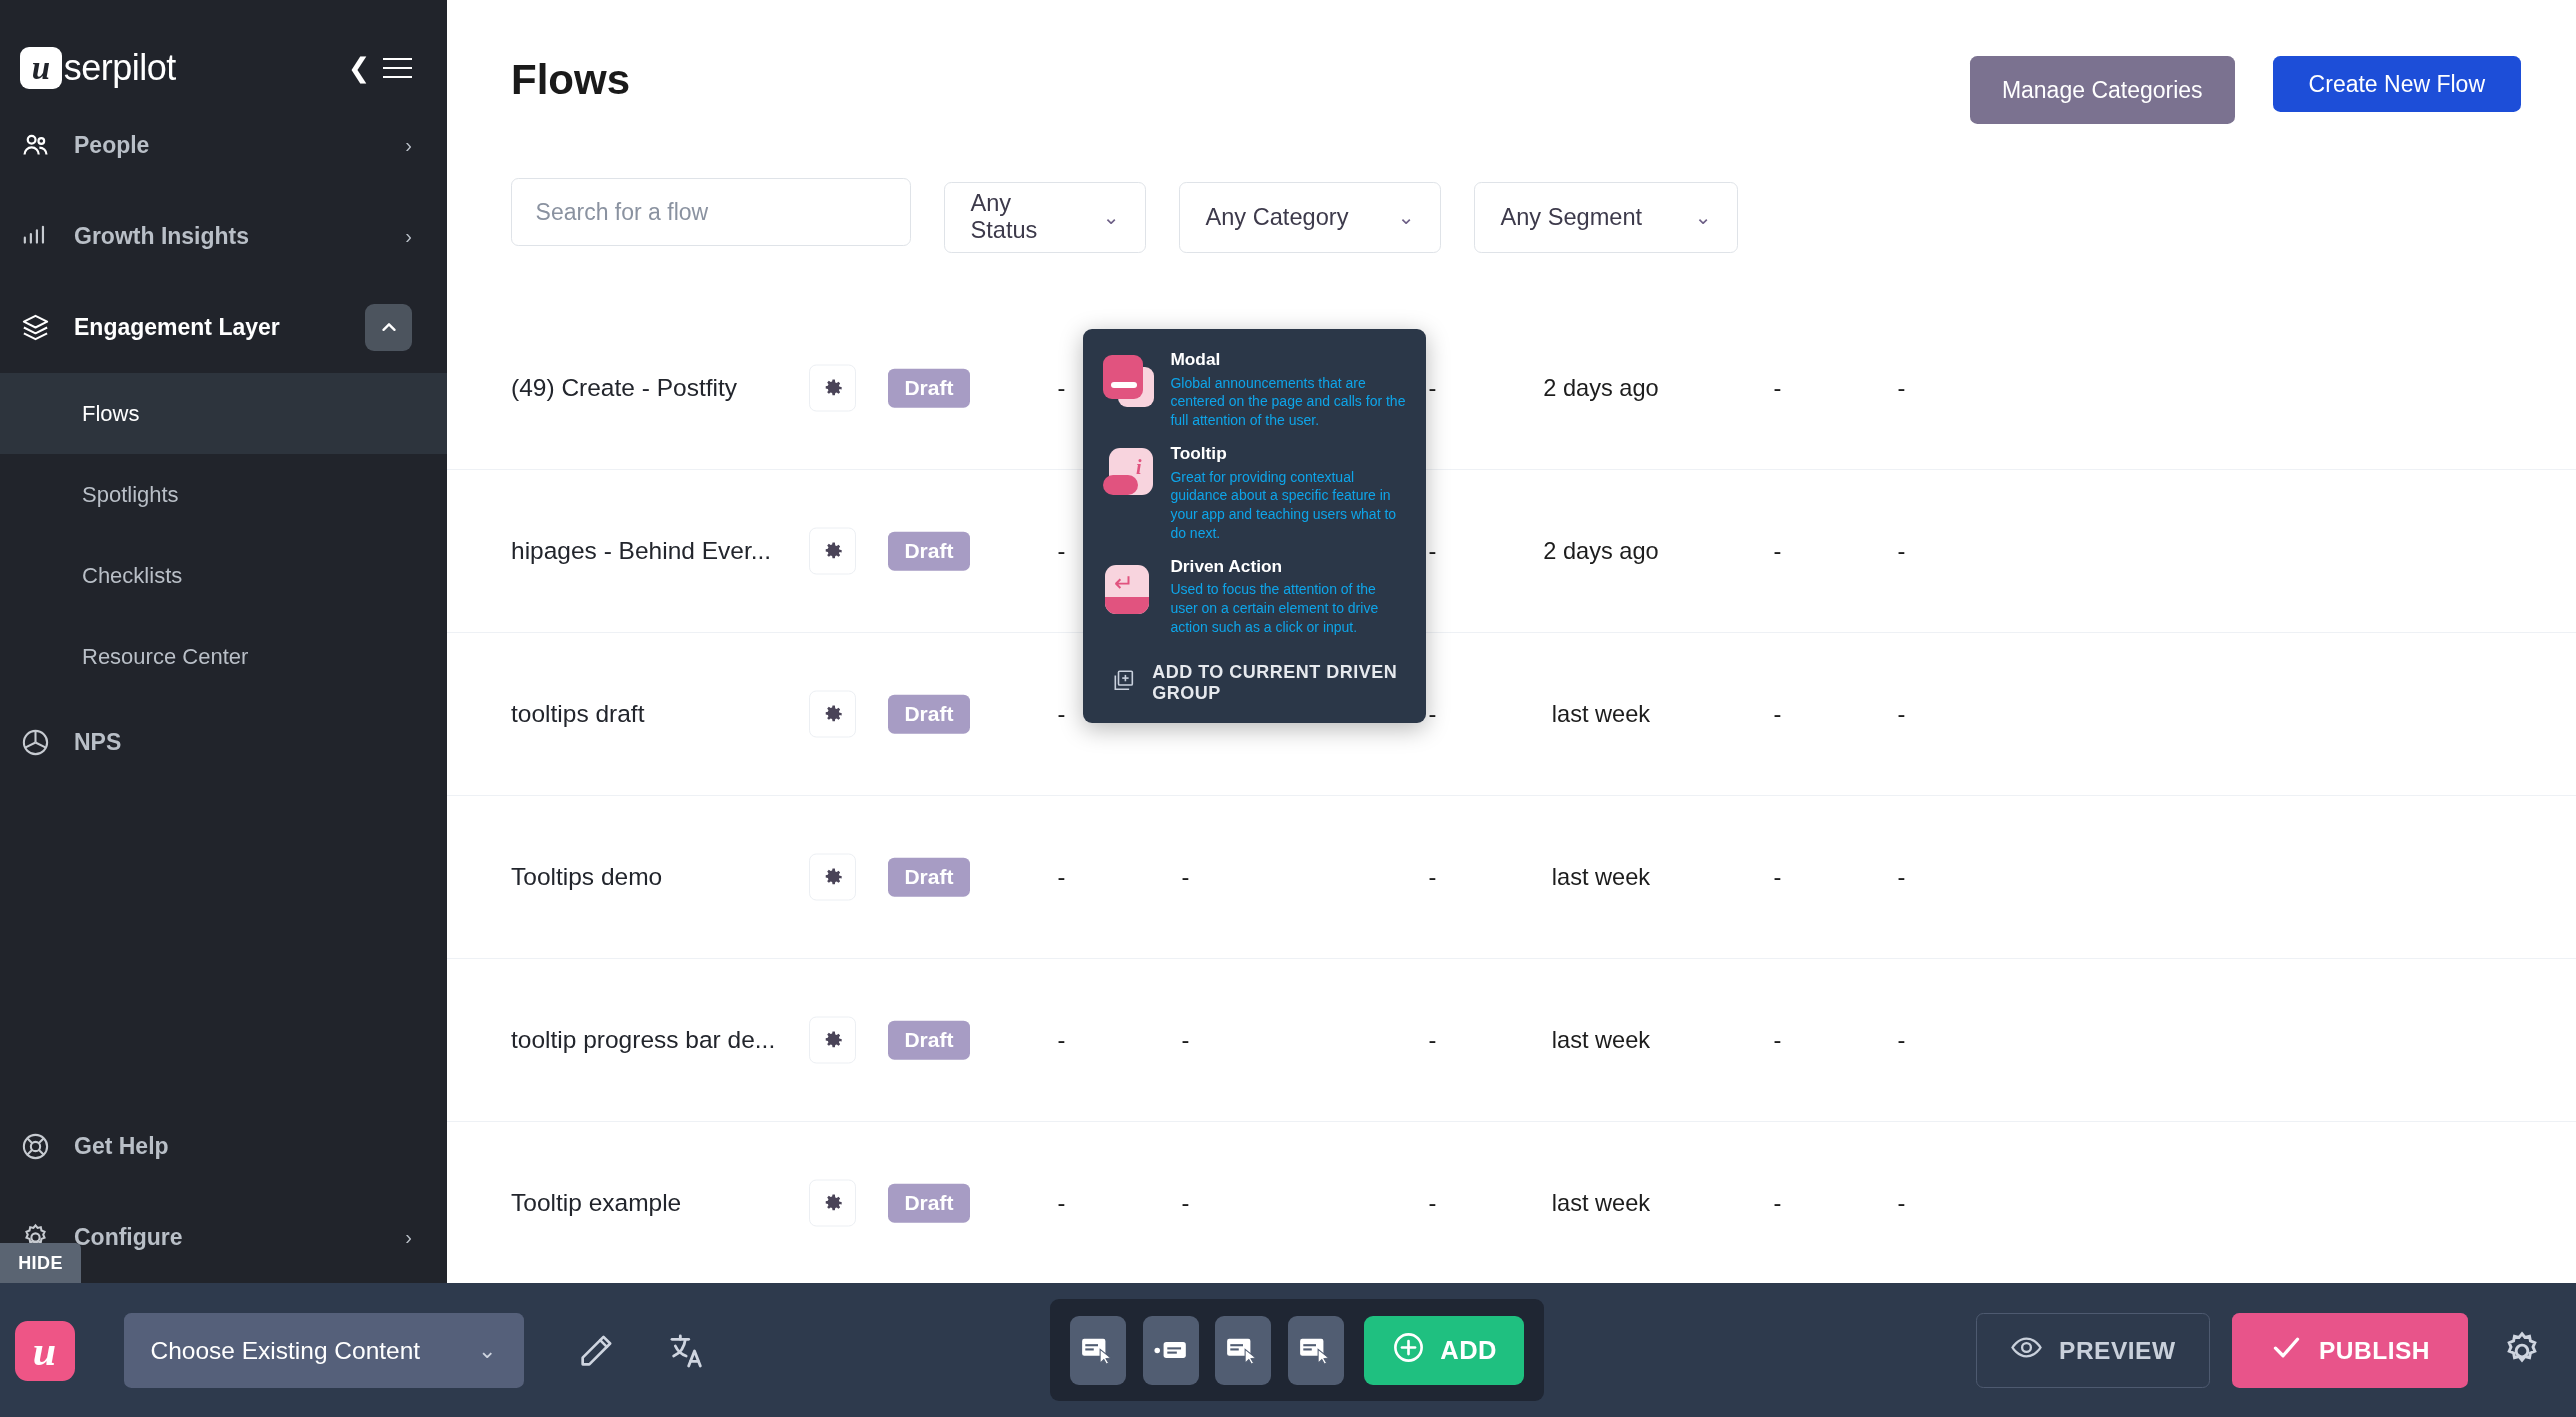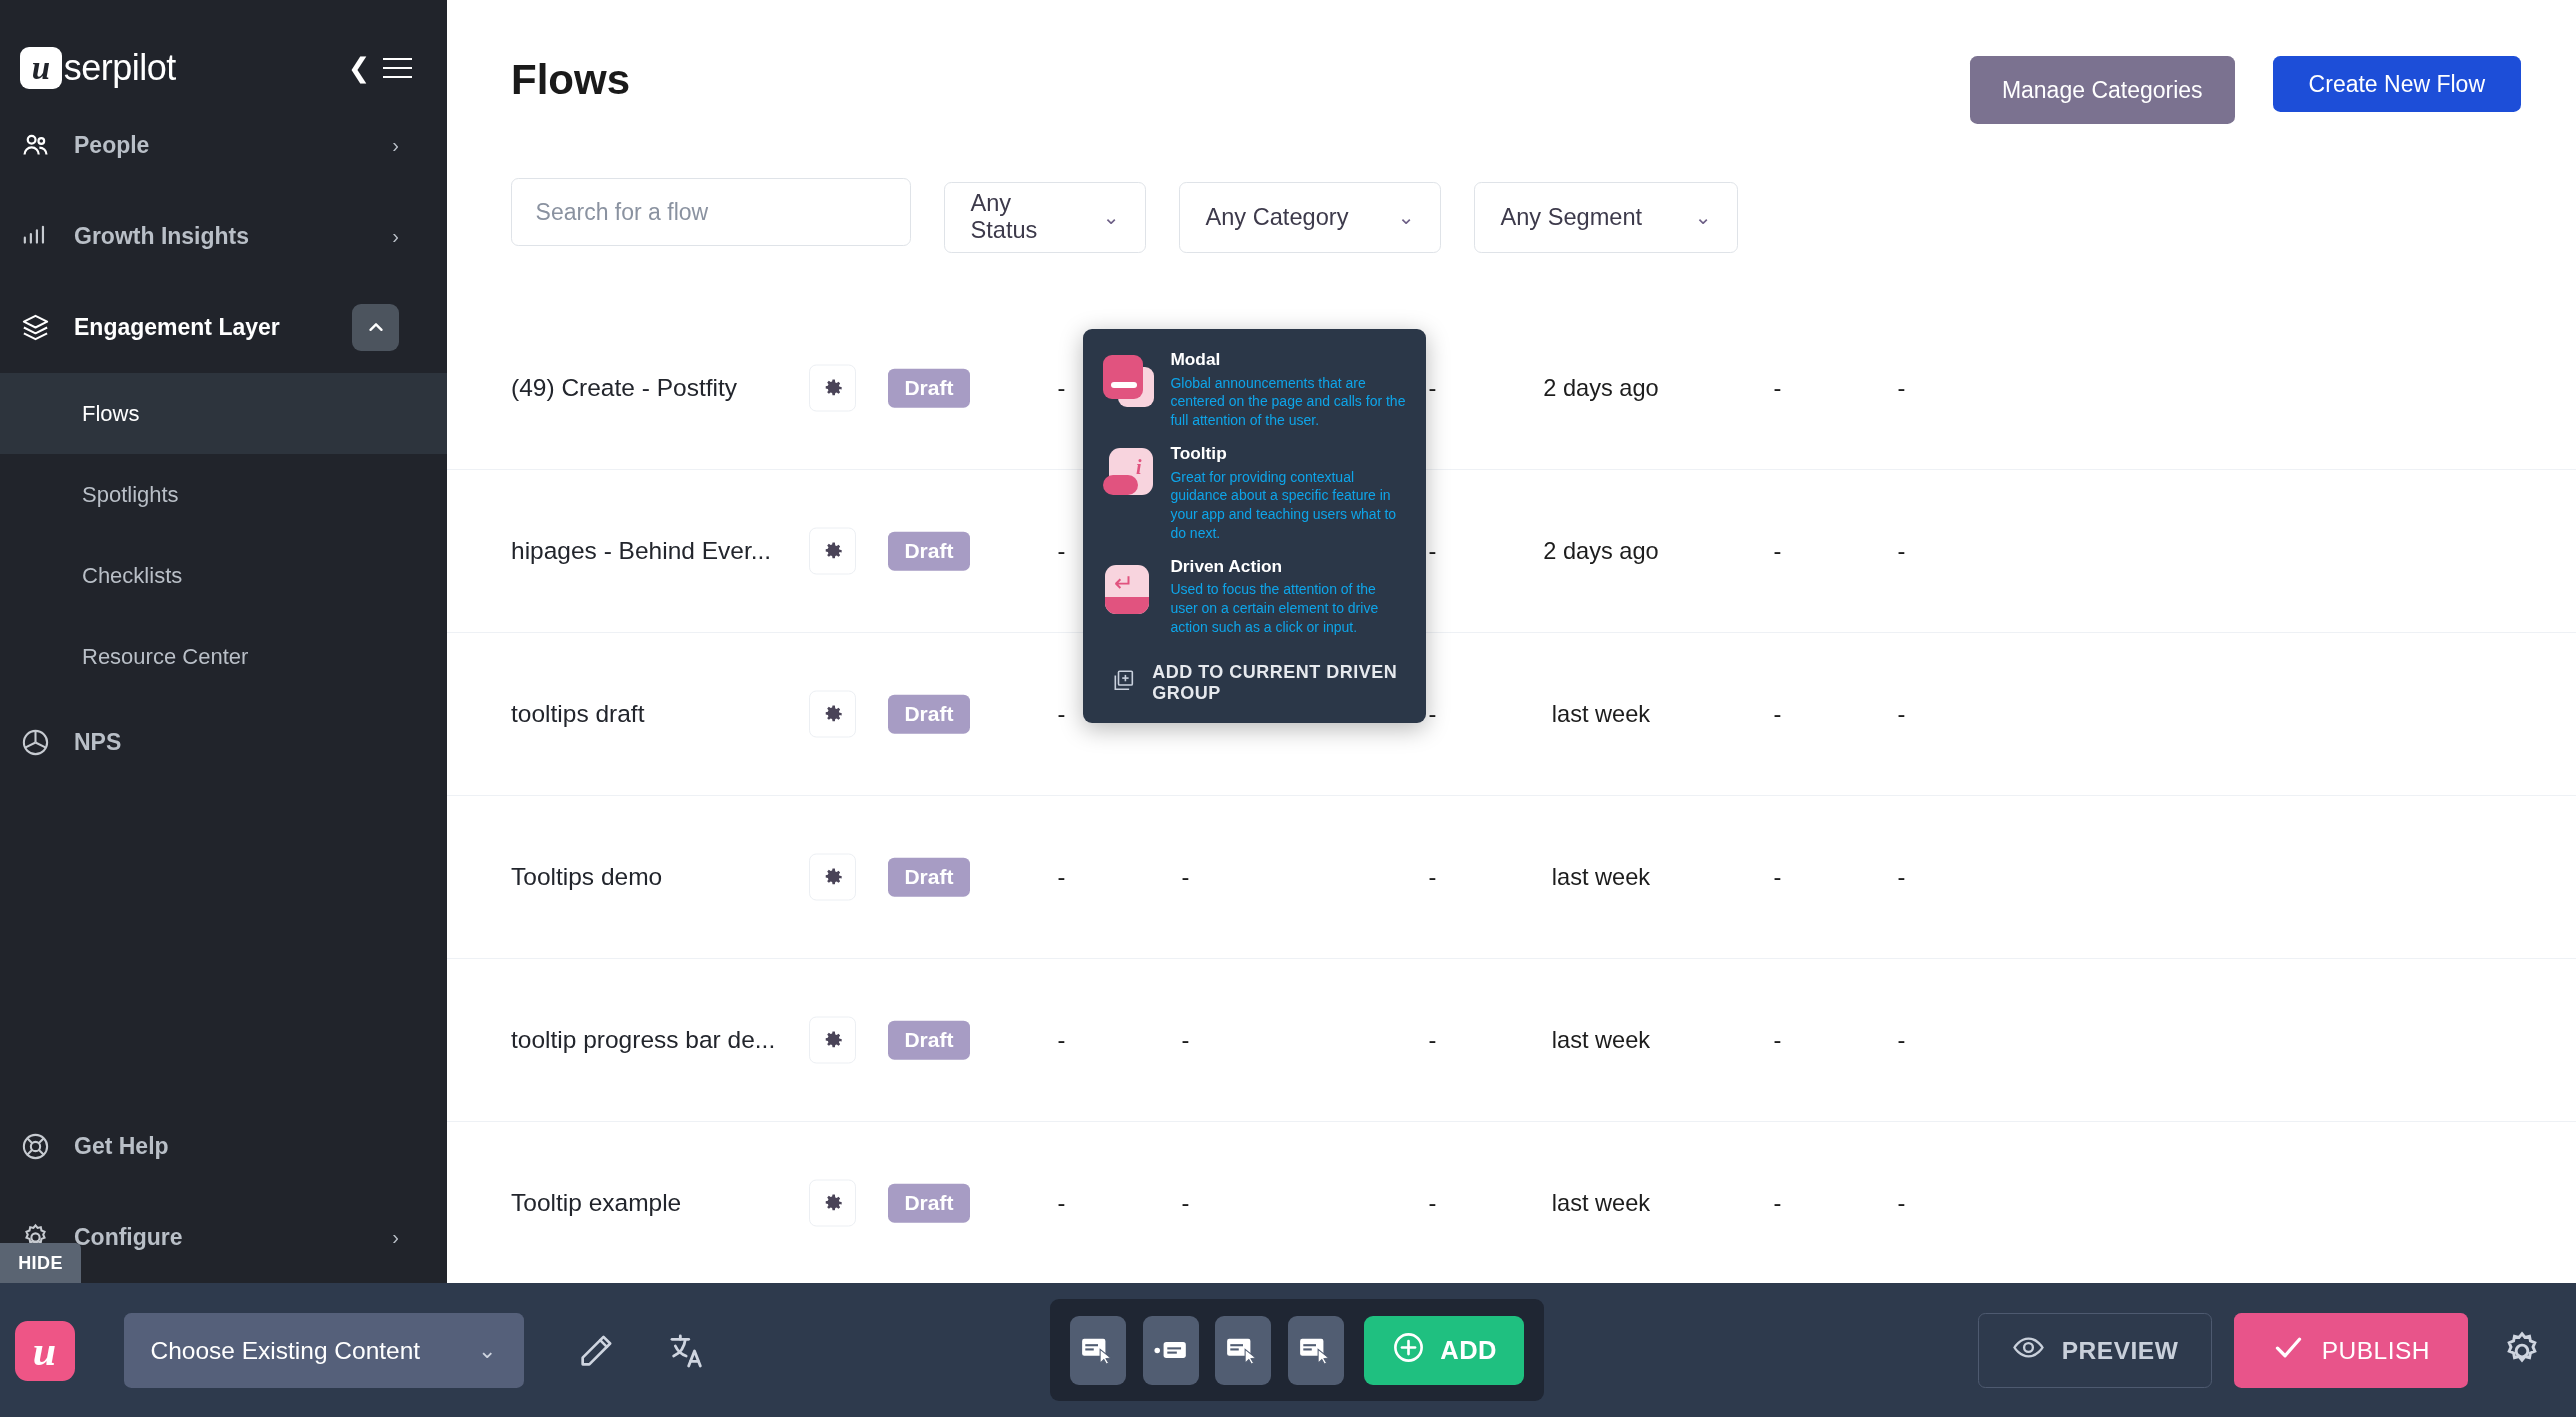--- a/index.html
+++ b/index.html
@@ -27,21 +27,21 @@
     display: flex; align-items: center; justify-content: center;
     font-family: "Liberation Serif", serif; line-height: 1;
   }
   .brand-text { font-size: 36px; color: #ffffff; letter-spacing: -0.5px; margin-left: 1.8px; font-weight: 400; }
   .brand-ctrls { display: flex; align-items: center; gap: 12.7px; }
   .chev-left { color: #ffffff; font-size: 27px; line-height: 1; font-weight: 300; }
   .burger { display: flex; flex-direction: column; gap: 6.4px; }
   .burger i { display: block; width: 29px; height: 2.7px; background: #ffffff; }
 
   .sb-item {
-    display: flex; align-items: center; height: 91px; padding: 0 48px 0 20px;
+    display: flex; align-items: center; height: 91px; padding: 0 35px 0 20px;
     position: relative; cursor: pointer;
   }
   .sb-item .ico { width: 45px; display: flex; align-items: center; justify-content: flex-start; }
   .sb-item .lbl { font-size: 23px; font-weight: 700; color: #b9bfc7; flex: 1; padding-left: 9px; }
   .sb-item.active-parent .lbl { color: #ffffff; }
   .sb-item .chev { color: #b9bfc7; font-size: 20px; font-weight: 300; }
   .sb-expand-btn {
     width: 47px; height: 47px; border-radius: 9px; background: #4c545e;
     display: flex; align-items: center; justify-content: center;
   }
@@ -184,21 +184,21 @@
   }
   .bb-right { position: absolute; right: 22px; display: flex; align-items: center; gap: 22px; }
   .btn-preview {
     height: 75px; border: 0.9px solid #4e5a70; border-radius: 7.3px; color: #c9d0db;
     display: flex; align-items: center; gap: 16.4px; padding: 0 33px; font-size: 24.5px;
     font-weight: 700; letter-spacing: 0.5px; cursor: pointer;
   }
   .btn-publish {
     height: 75px; background: #e8548a; border-radius: 7.3px; color: #ffffff;
     display: flex; align-items: center; gap: 16.4px; padding: 0 38px; font-size: 24.5px;
-    font-weight: 400; letter-spacing: 0.5px; cursor: pointer;
+    font-weight: 700; letter-spacing: 0.5px; cursor: pointer;
   }
 </style>
 </head>
 <body>
 
 <div id="root">
 
   <div id="sidebar">
 
     <div class="sb-brand">

